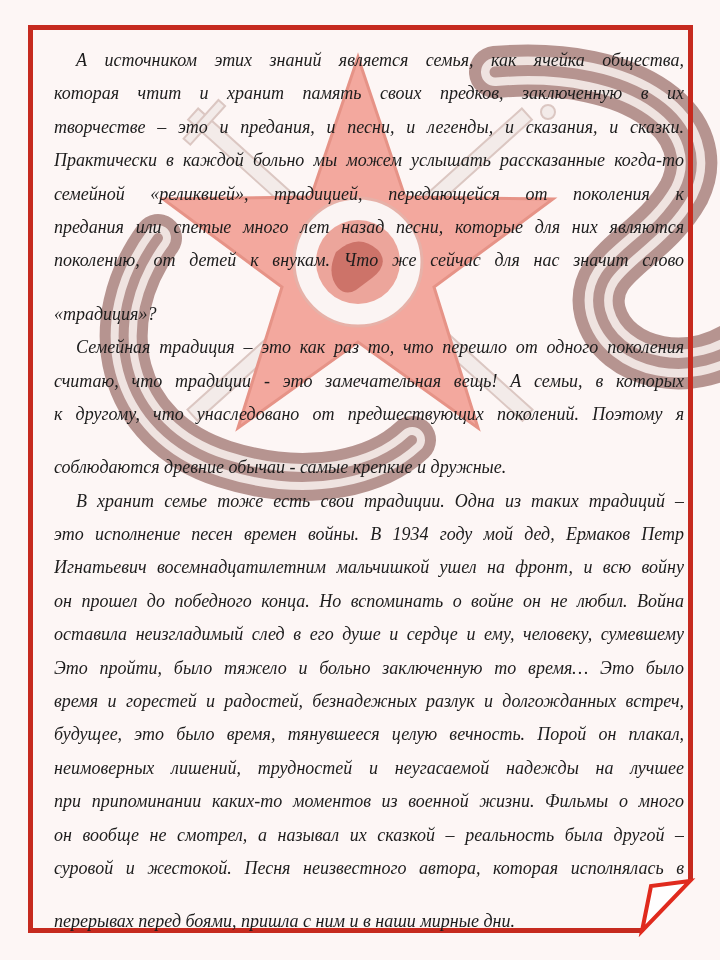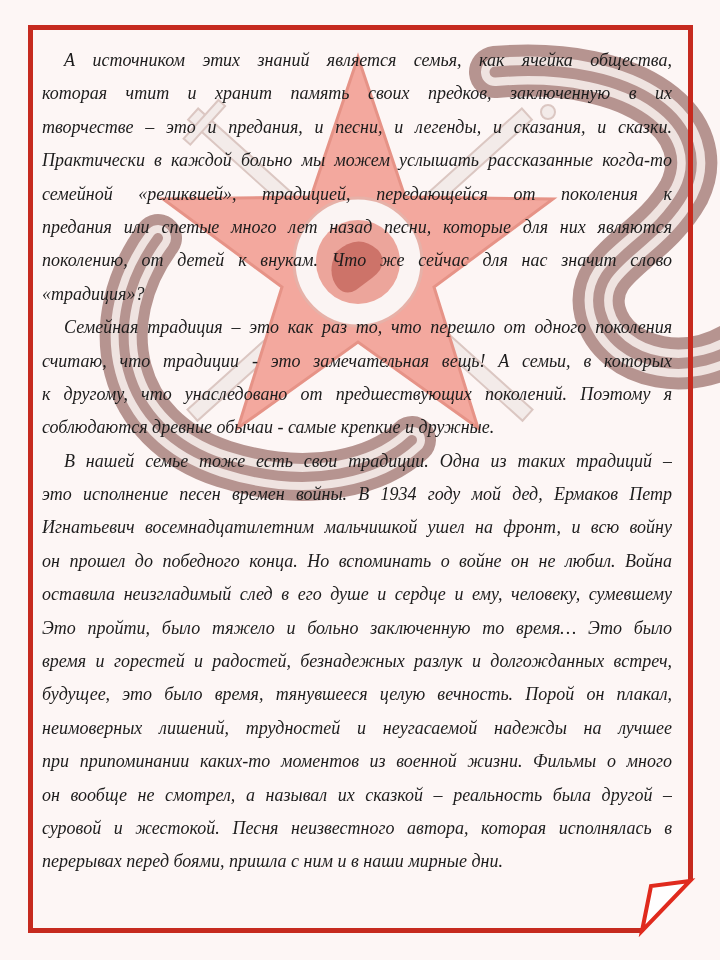--- a/index.html
+++ b/index.html
@@ -5,36 +5,36 @@
   html,body{margin:0;padding:0;}
   body{
     width:720px;height:960px;
     background:#fdf6f5;
     position:relative;
     overflow:hidden;
     font-family:"Liberation Serif","DejaVu Serif",serif;
   }
   .layer{position:absolute;left:0;top:0;width:720px;height:960px;pointer-events:none;}
   .textblock{
-    position:absolute;left:42px;top:44px;width:630px;
+    position:absolute;left:54px;top:44px;width:630px;
     font-style:italic;
     font-size:18px;
     color:#1c1c1c;
   }
   .para{margin:0;padding:0;}
   .line{
     height:33.4px;
     line-height:33.4px;
     text-align:justify;
     text-align-last:justify;
     overflow:hidden;
     white-space:nowrap;
   }
   .line.first{padding-left:22px;}
-  .line.last{text-align-last:left;}
+  .line.last{text-align-last:left;margin-top:20px;}
 </style>
 </head>
 <body>
 
 <svg class="layer" viewBox="0 0 720 960" aria-hidden="true">
   <g opacity="0.9">
 
     <g fill="#f2eae8" stroke="#d8c2bd" stroke-width="2">
       <rect x="135" y="257" width="450" height="15" transform="rotate(42 360 265)"></rect>
       <rect x="135" y="257" width="450" height="15" transform="rotate(-42 360 265)"></rect>
@@ -78,21 +78,21 @@
       <div class="line">поколению, от детей к внукам. Что же сейчас для нас значит слово</div>
       <div class="line last">«традиция»?</div>
     </div>
     <div class="para">
       <div class="line first">Семейная традиция – это как раз то, что перешло от одного поколения</div>
       <div class="line">считаю, что традиции - это замечательная вещь! А семьи, в которых</div>
       <div class="line">к другому, что унаследовано от предшествующих поколений. Поэтому я</div>
       <div class="line last">соблюдаются древние обычаи - самые крепкие и дружные.</div>
     </div>
     <div class="para">
-      <div class="line first">В нашей семье тоже есть свои традиции. Одна из таких традиций –</div>
+      <div class="line first">В хранит семье тоже есть свои традиции. Одна из таких традиций –</div>
       <div class="line">это исполнение песен времен войны. В 1934 году мой дед, Ермаков Петр</div>
       <div class="line">Игнатьевич восемнадцатилетним мальчишкой ушел на фронт, и всю войну</div>
       <div class="line">он прошел до победного конца. Но вспоминать о войне он не любил. Война</div>
       <div class="line">оставила неизгладимый след в его душе и сердце и ему, человеку, сумевшему</div>
       <div class="line">Это пройти, было тяжело и больно заключенную то время… Это было</div>
       <div class="line">время и горестей и радостей,  безнадежных разлук и долгожданных встреч,</div>
       <div class="line">будущее, это было время, тянувшееся целую вечность. Порой он плакал,</div>
       <div class="line">неимоверных лишений, трудностей и неугасаемой надежды на лучшее</div>
       <div class="line">при припоминании каких-то моментов из военной жизни. Фильмы о много</div>
       <div class="line">он вообще не смотрел, а называл их сказкой – реальность была другой –</div>

